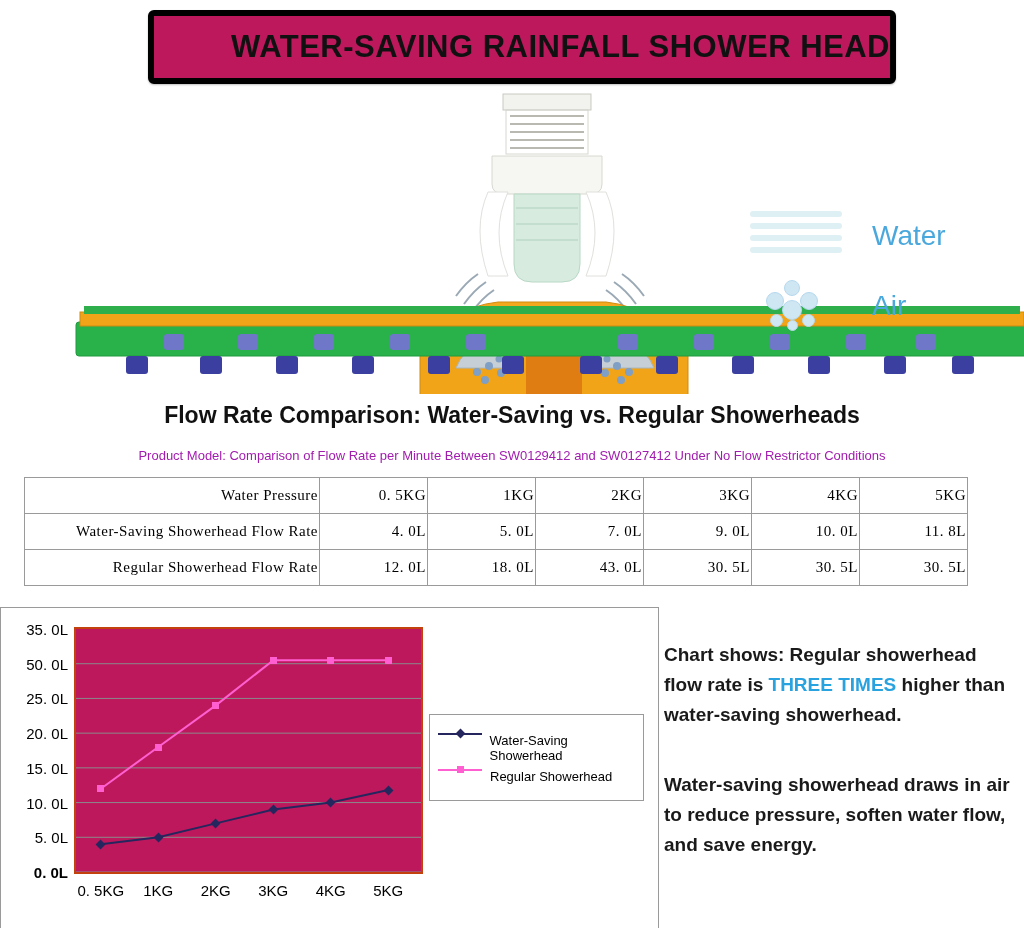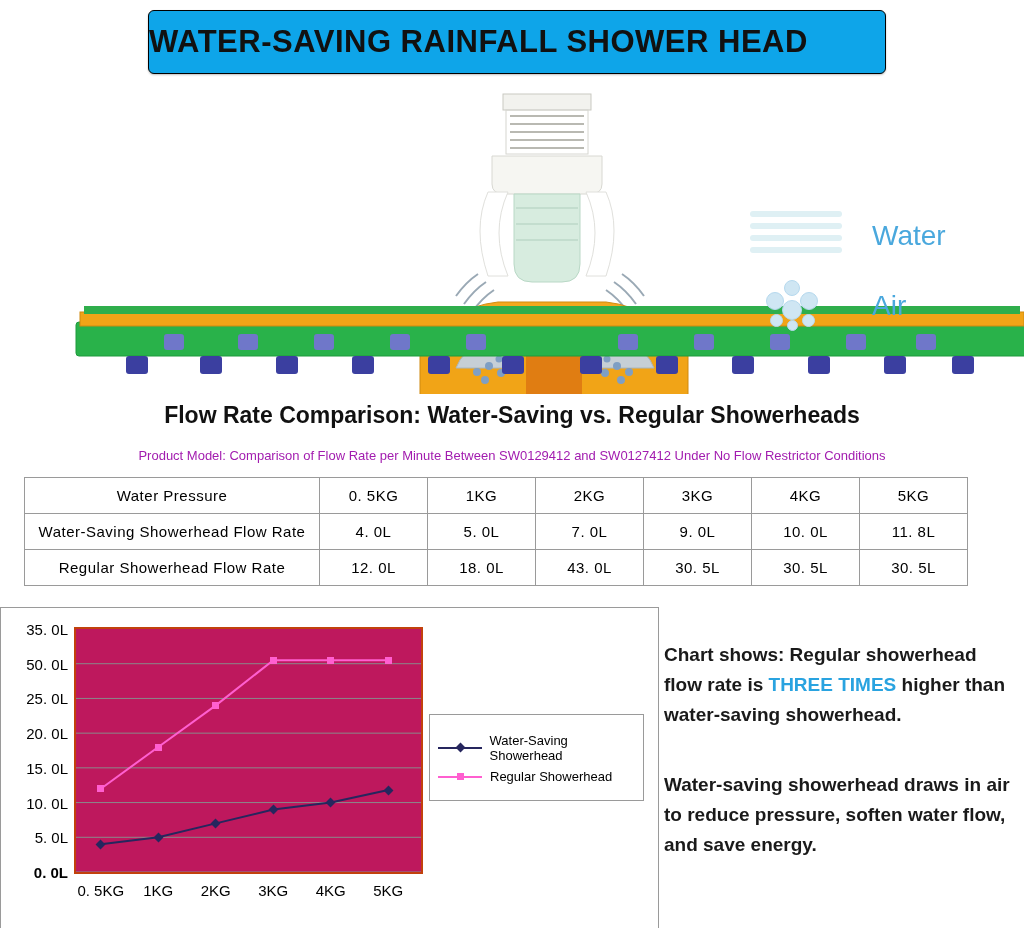--- a/index.html
+++ b/index.html
@@ -9,22 +9,22 @@
     font-family:"Liberation Sans", sans-serif;
     color:#000;
     position:relative;
     overflow:hidden;
   }
   .page{position:relative;width:1024px;height:928px;}
 
   
   .title-banner{
     position:absolute;left:148px;top:10px;width:736px;height:62px;
-    background:#0ea5e9;border:1px solid #000000;border-radius:6px;
-    display:flex;align-items:center;justify-content:flex-start;
+    background:#be185d;border:6px solid #000000;border-radius:6px;
+    display:flex;align-items:center;justify-content:flex-end;
     box-shadow:0 1px 2px rgba(0,0,0,.25);
   }
   .title-banner .txt{
     font-size:31px;font-weight:bold;letter-spacing:.5px;color:#111;
     font-family:"Liberation Sans", sans-serif;
   }
 
   
   .illus{position:absolute;left:0;top:84px;width:1024px;height:310px;margin-left:40px;}
 
@@ -58,23 +58,23 @@
 
   
   .data-table{
     position:absolute;left:24px;top:477px;width:928px;
     border-collapse:collapse;table-layout:fixed;
   }
   .data-table td{
     border:1px solid #9a9a9a;
     height:33px;
     font-size:15px;
-    text-align:center;
+    text-align:right;
     color:#000;
-    font-family:Liberation Sans, sans-serif;
+    font-family:Liberation Serif, serif;
     letter-spacing:.5px;
   }
   .data-table td.rowhead{width:292px;}
   .data-table td.valcell{width:105px;}
 
   
   .chart-box{
     position:absolute;left:0;top:607px;width:657px;height:321px;
     border:1px solid #9a9a9a;background:#fff;
   }
@@ -91,21 +91,21 @@
     font-size:15px;color:#000;transform:translateX(-50%);white-space:nowrap;
   }
   .pt{position:absolute;width:7px;height:7px;margin-left:-3.5px;margin-top:-3.5px;}
   .pt.ws{background:#26265e;transform:rotate(45deg);}
   .pt.rg{background:#ff5fd0;}
   .legend-chart{
     position:absolute;left:428px;top:106px;width:213px;height:85px;
     border:1px solid #9a9a9a;background:#fff;
   }
   .legend-row{
-    position:absolute;left:8px;display:flex;align-items:center;gap:8px;
+    position:absolute;left:8px;display:flex;gap:8px;
     font-size:13px;color:#000;
   }
   .legend-line{width:44px;height:2px;position:relative;display:inline-block;}
   .legend-mark{position:absolute;left:19px;top:-3px;width:7px;height:7px;}
 
   
   .notes{
     position:absolute;left:664px;top:640px;width:352px;
   }
   .notes p{

